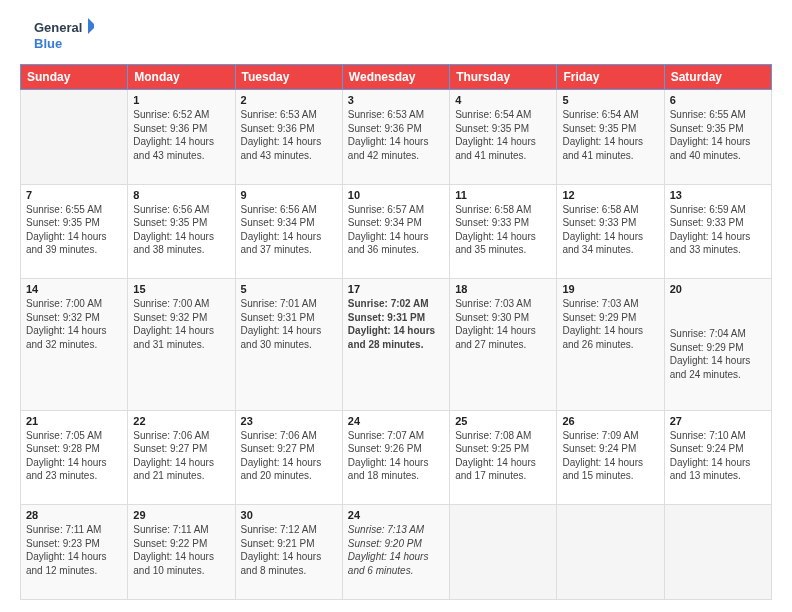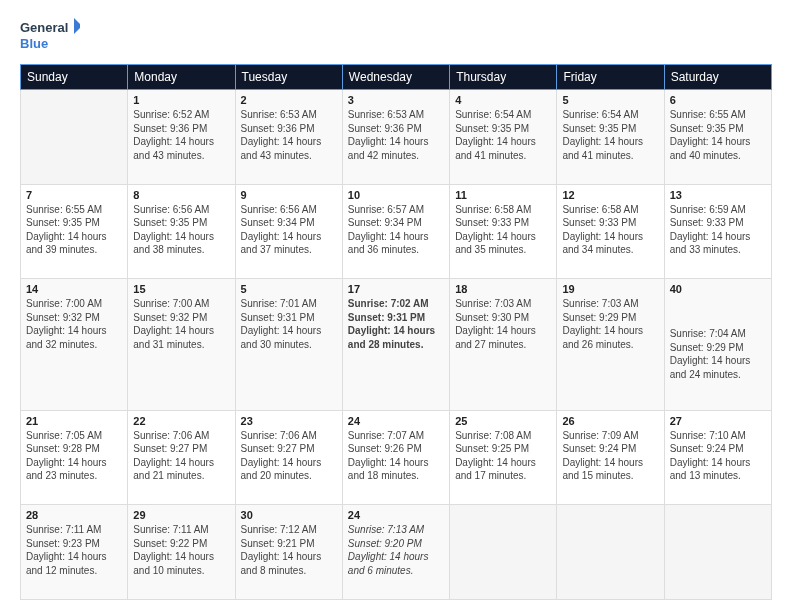--- a/index.html
+++ b/index.html
@@ -20,20 +20,21 @@
     .header {
       display: flex;
       align-items: flex-start;
       justify-content: space-between;
       margin-bottom: 10px;
     }
     .logo {
       display: flex;
       align-items: center;
       gap: 4px;
+      margin-left: 14px;
     }
     .title-block {
       text-align: right;
     }
     .month-title {
       font-size: 36px;
       font-weight: bold;
       color: #2c3e50;
       line-height: 1.1;
     }
@@ -46,24 +47,24 @@
       flex: 1;
       display: flex;
       flex-direction: column;
     }
     table {
       width: 100%;
       border-collapse: collapse;
       flex: 1;
     }
     thead tr th {
-      background-color: #0f172a;
+      background-color: #ef4444;
       color: #fff;
       font-size: 12px;
-      font-weight: normal;
+      font-weight: bold;
       padding: 5px 6px;
       text-align: left;
       border: 1px solid #5a9ae0;
     }
     tbody tr td {
       border: 1px solid #ddd;
       vertical-align: top;
       padding: 4px 5px;
       font-size: 9.5px;
       color: #333;
@@ -256,21 +257,21 @@
 and 27 minutes.</div>
             </td>
             <td>
               <span class="day-num">19</span>
               <div class="day-content" style="white-space: pre-line;">Sunrise: 7:03 AM
 Sunset: 9:29 PM
 Daylight: 14 hours
 and 26 minutes.</div>
             </td>
             <td>
-              <span class="day-num">40</span>
+              <span class="day-num">20</span>
               <div class="day-content" style="white-space: pre-line; margin-top: 32px;">Sunrise: 7:04 AM
 Sunset: 9:29 PM
 Daylight: 14 hours
 and 24 minutes.</div>
             </td>
           </tr>
           <tr>
             <td>
               <span class="day-num">21</span>
               <div class="day-content" style="white-space: pre-line;">Sunrise: 7:05 AM

